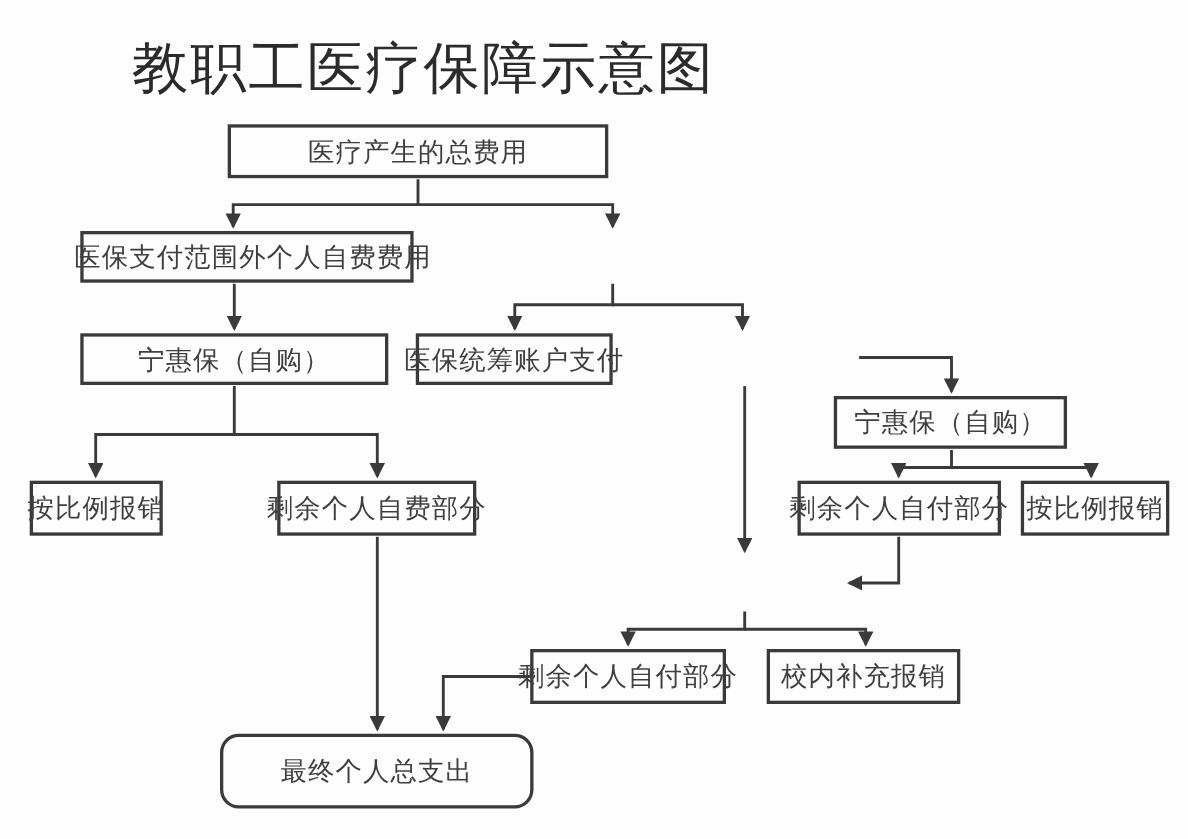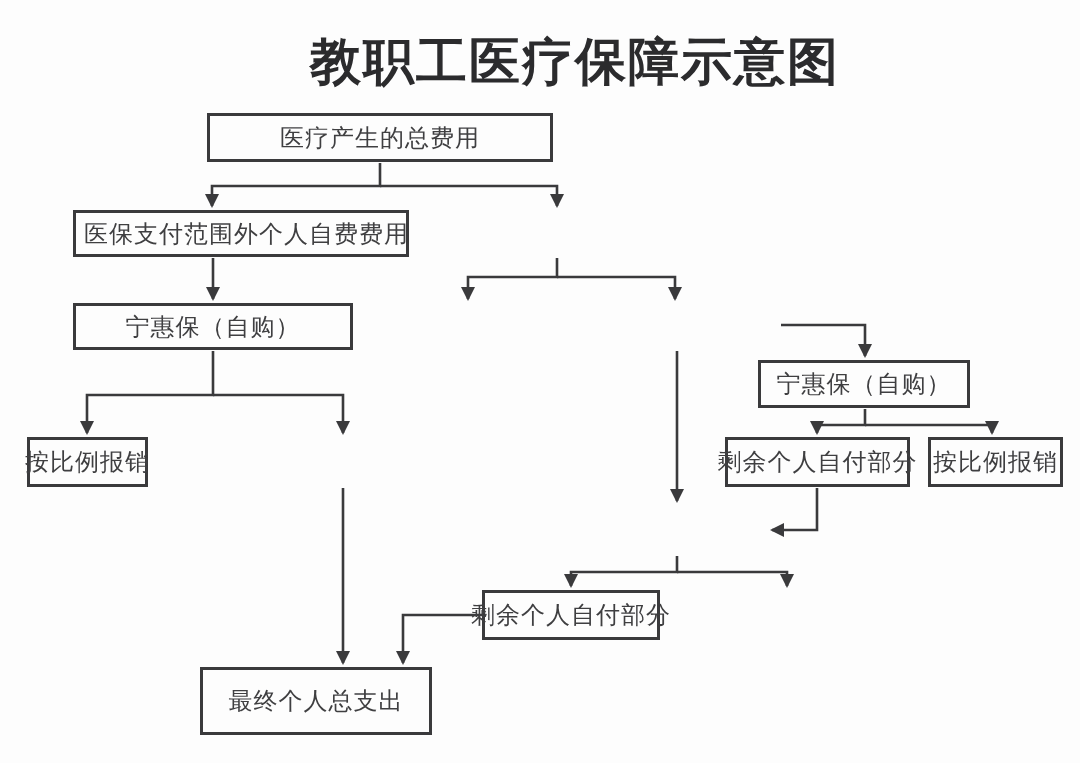--- a/index.html
+++ b/index.html
@@ -13,23 +13,23 @@
     height: 763px;
     background: #fdfdfd;
     overflow: hidden;
     font-family: "Liberation Sans", "DejaVu Sans", sans-serif;
   }
   #page-title {
     position: absolute;
     left: 120px;
     top: 28px;
     width: 720px;
-    text-align: right;
+    text-align: left;
     font-size: 51px;
-    font-weight: bold;
+    font-weight: normal;
     letter-spacing: 2px;
     color: #2b2b2d;
     white-space: nowrap;
   }
   #diagram {
     position: absolute;
     left: 0;
     top: 0;
     width: 1080px;
     height: 763px;
@@ -78,38 +78,47 @@
         <polyline points="677,351 677,501" fill="none" stroke="#3a3a3c" stroke-width="2.6" marker-end="url(#arrowhead)"></polyline>
         <polyline points="817,488 817,530 772,530" fill="none" stroke="#3a3a3c" stroke-width="2.6" marker-end="url(#arrowhead)"></polyline>
         <polyline points="677,556 677,572 571,572 571,586" fill="none" stroke="#3a3a3c" stroke-width="2.6" marker-end="url(#arrowhead)"></polyline>
         <polyline points="677,572 787,572 787,586" fill="none" stroke="#3a3a3c" stroke-width="2.6" marker-end="url(#arrowhead)"></polyline>
         <polyline points="343,488 343,663" fill="none" stroke="#3a3a3c" stroke-width="2.6" marker-end="url(#arrowhead)"></polyline>
         <polyline points="482,615 403,615 403,663" fill="none" stroke="#3a3a3c" stroke-width="2.6" marker-end="url(#arrowhead)"></polyline>
       </svg>
       <div class="node" style="left: 207px; top: 113px; width: 346px; height: 49px;">
         <span>医疗产生的总费用</span>
       </div>
-      <div class="node" style="left: 73px; top: 210px; width: 336px; height: 47px; padding-left: 11px;">
+      <div class="node" style="left: 73px; top: 210px; width: 303px; height: 47px; padding-left: 11px;">
         <span>医保支付范围外个人自费费用</span>
       </div>
       <div class="node" style="left: 73px; top: 303px; width: 280px; height: 47px;">
         <span>宁惠保（自购）</span>
+      </div>
+      <div class="node" style="left: 378px; top: 303px; width: 179px; height: 47px;">
+        <span>医保统筹账户支付</span>
       </div>
       <div class="node" style="left: 758px; top: 360px; width: 212px; height: 48px;">
         <span>宁惠保（自购）</span>
       </div>
       <div class="node" style="left: 27px; top: 437px; width: 121px; height: 50px;">
         <span>按比例报销</span>
+      </div>
+      <div class="node" style="left: 252px; top: 437px; width: 181px; height: 50px;">
+        <span>剩余个人自费部分</span>
       </div>
       <div class="node" style="left: 725px; top: 437px; width: 185px; height: 50px;">
         <span>剩余个人自付部分</span>
       </div>
       <div class="node" style="left: 928px; top: 437px; width: 135px; height: 50px;">
         <span>按比例报销</span>
       </div>
       <div class="node" style="left: 482px; top: 590px; width: 178px; height: 50px;">
         <span>剩余个人自付部分</span>
       </div>
-      <div class="node" style="left: 200px; top: 667px; width: 232px; height: 68px;">
+      <div class="node" style="left: 697px; top: 590px; width: 176px; height: 50px;">
+        <span>校内补充报销</span>
+      </div>
+      <div class="node" style="left: 200px; top: 667px; width: 285px; height: 68px; border-radius: 17px;">
         <span>最终个人总支出</span>
       </div>
     </div>
 </div>
 
 </body></html>

